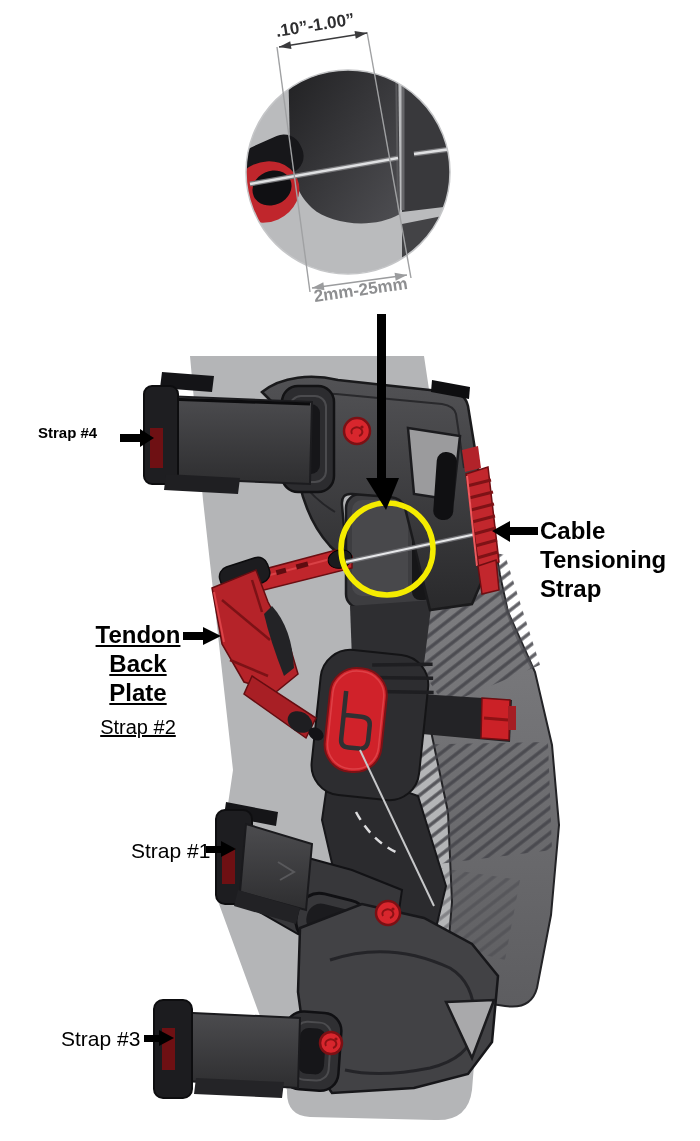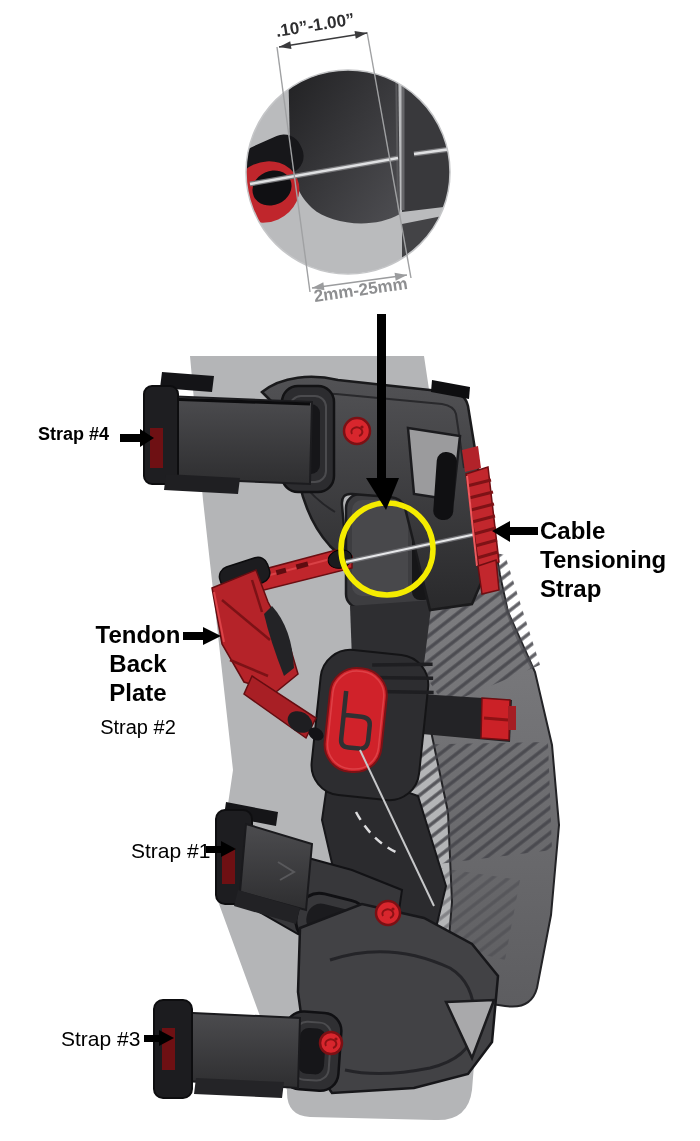--- a/index.html
+++ b/index.html
@@ -1,20 +1,20 @@
 <!DOCTYPE html>
 <html><head>
 <meta charset="utf-8">
 <style>
   html,body{margin:0;padding:0;background:#ffffff;}
   #stage{position:relative;width:700px;height:1141px;background:#ffffff;overflow:hidden;
          font-family:"Liberation Sans",sans-serif;}
   #art{position:absolute;left:0;top:0;}
   .lbl{position:absolute;color:#000;white-space:nowrap;}
-  .b21{font-size:18px;font-weight:bold;}
+  .b21{font-size:15px;font-weight:bold;}
   .n21{font-size:21px;font-weight:normal;}
   .big{font-size:24px;font-weight:bold;line-height:29px;}
   .dim-top{font-size:17px;font-weight:bold;color:#2e2e30;transform:rotate(-9deg);transform-origin:left center;}
   .dim-bot{font-size:17px;font-weight:bold;color:#8e8f91;transform:rotate(-8deg);transform-origin:left center;}
   .tendon-block{text-align:center;width:116px;}
   .tendon-sub{font-size:20px;font-weight:normal;margin-top:6px;}
 </style>
 </head>
 <body>
 
@@ -289,21 +289,21 @@
 <div class="lbl dim-bot" style="left:314px;top:287px;">2mm-25mm</div>
 
 <div class="lbl b21" style="left:38px;top:424px;">Strap #4</div>
 
 <div class="lbl big" style="left:540px;top:516px;">
   <div>Cable</div>
   <div>Tensioning</div>
   <div>Strap</div>
 </div>
 
-<div class="lbl big tendon-block" style="left:80px;top:620px;">
+<div class="lbl big tendon-block" style="left:80px;top:620px;text-decoration:underline;">
   <div>Tendon</div>
   <div>Back</div>
   <div>Plate</div>
   <div class="tendon-sub">Strap #2</div>
 </div>
 
 <div class="lbl n21" style="left:131px;top:839px;text-align:right;">Strap #1</div>
 <div class="lbl n21" style="left:61px;top:1027px;">Strap #3</div>
 
 </div>

